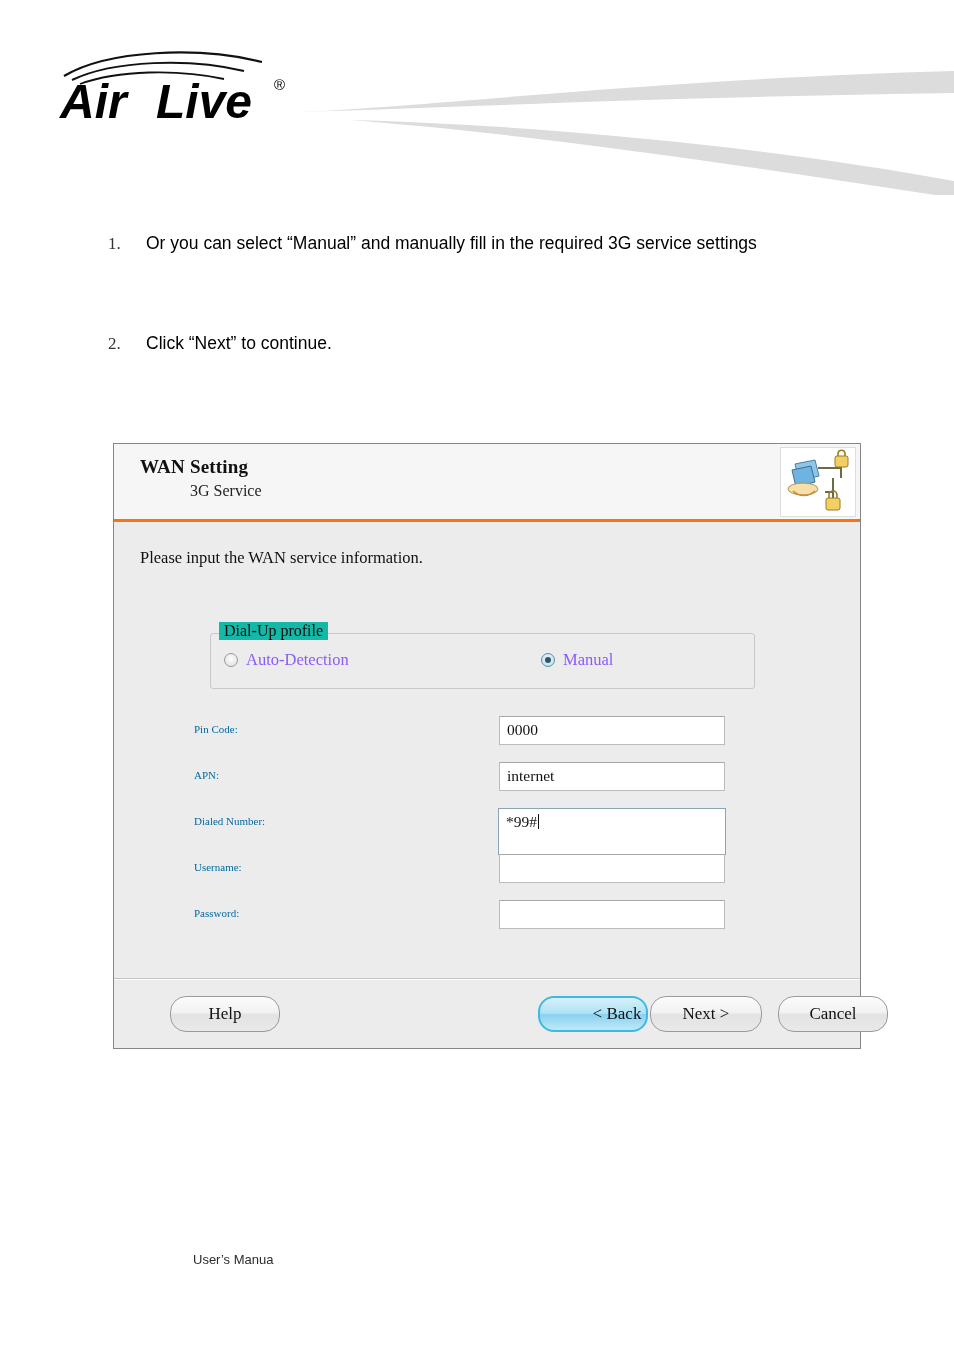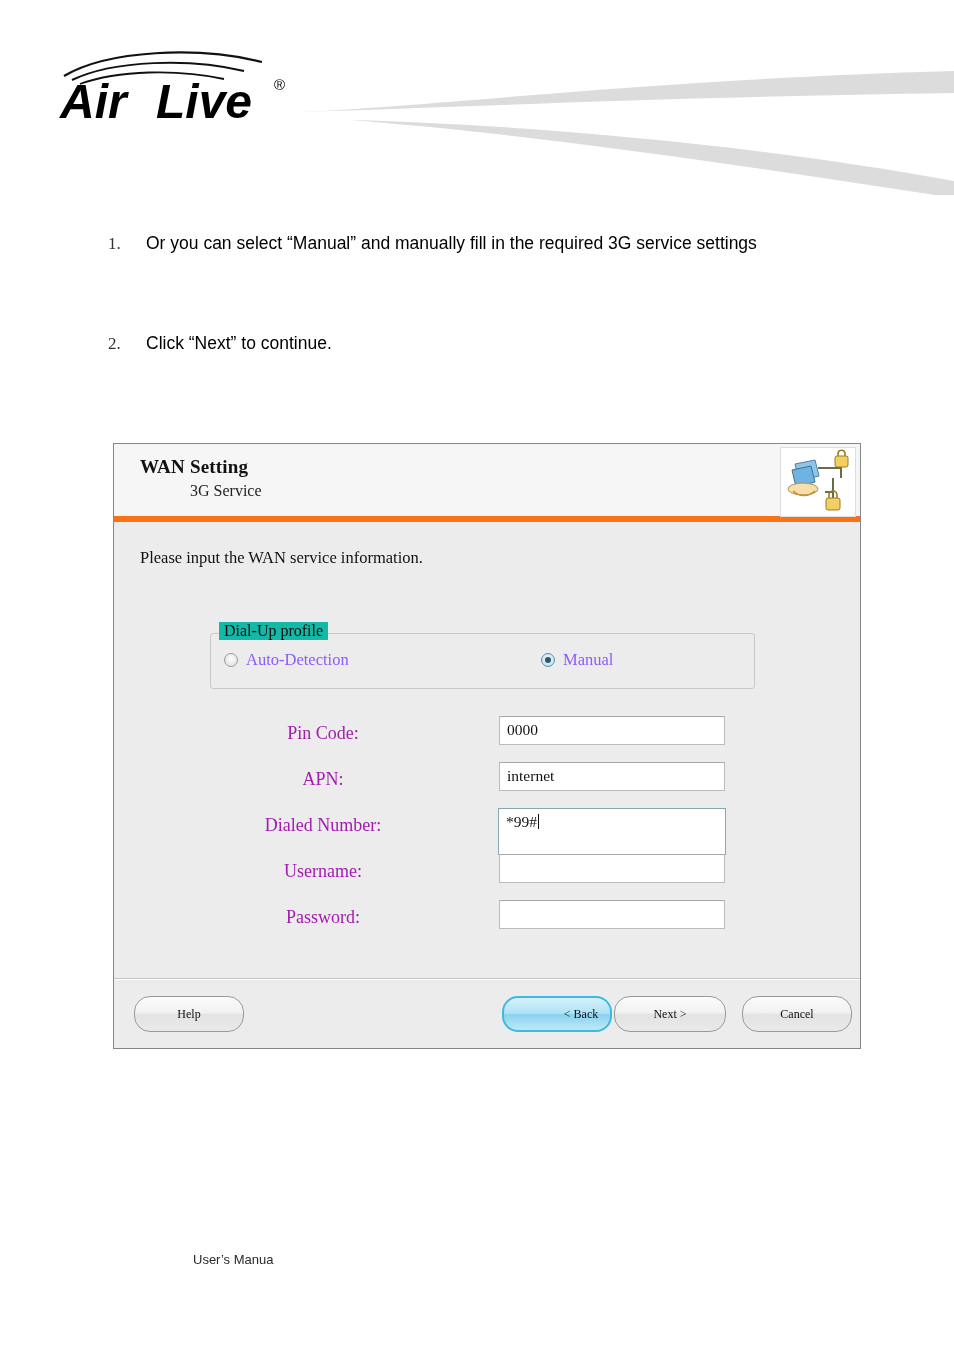--- a/index.html
+++ b/index.html
@@ -70,21 +70,21 @@
     height: 606px;
     background: #ececec;
     border: 1px solid #868686;
     box-sizing: border-box;
     font-family: "Liberation Serif", serif;
   }
   .dlg-header {
     position: relative;
     height: 78px;
     background: #f6f6f6;
-    border-bottom: 6px solid #f97316;
+    border-bottom: 3px solid #f97316;
     box-sizing: border-box;
   }
   .dlg-title {
     position: absolute;
     left: 26px; top: 12px;
     font-family: "Liberation Serif", serif;
     font-weight: bold;
     font-size: 19px;
     color: #111;
     letter-spacing: .2px;
@@ -186,25 +186,25 @@
     width: 100%;
   }
   .field-row {
     position: relative;
     height: 46px;
   }
   .field-label {
     position: absolute;
     left: 80px;
     width: 258px;
-    text-align: center;
+    text-align: left;
     top: 7px;
     font-family: "Liberation Serif", serif;
-    font-size: 18px;
-    color: #a21caf;
+    font-size: 11px;
+    color: #0369a1;
   }
   .field-input {
     position: absolute;
     left: 385px;
     top: 0;
     width: 226px;
     height: 29px;
     background: #ffffff;
     border: 1px solid #bcbcbc;
     border-top-color: #a8a8a8;
@@ -250,27 +250,28 @@
     height: 64px;
   }
   .btn {
     position: absolute;
     top: 11px;
     height: 36px;
     border-radius: 16px;
     border: 1px solid #9a9a9a;
     background: linear-gradient(to bottom, #fbfbfb 0%, #f2f2f2 45%, #e3e3e3 52%, #e9e9e9 100%);
     font-family: "Liberation Serif", serif;
-    font-size: 12px;
+    font-size: 17px;
     color: #111;
     display: flex;
     align-items: center;
     justify-content: center;
     box-sizing: border-box;
     cursor: default;
+    margin-left: 36px;
   }
   .btn-help   { left: 20px;  width: 110px; }
   .btn-back   { left: 388px; width: 110px;
                 border: 2px solid #3fb9e0;
                 background: linear-gradient(to bottom, #d6f1fb 0%, #aee2f5 48%, #89d2ef 52%, #bfe9f9 100%);
                 padding-left: 48px;
               }
   .btn-next   { left: 500px; width: 112px; }
   .btn-cancel { left: 628px; width: 110px; }
 

